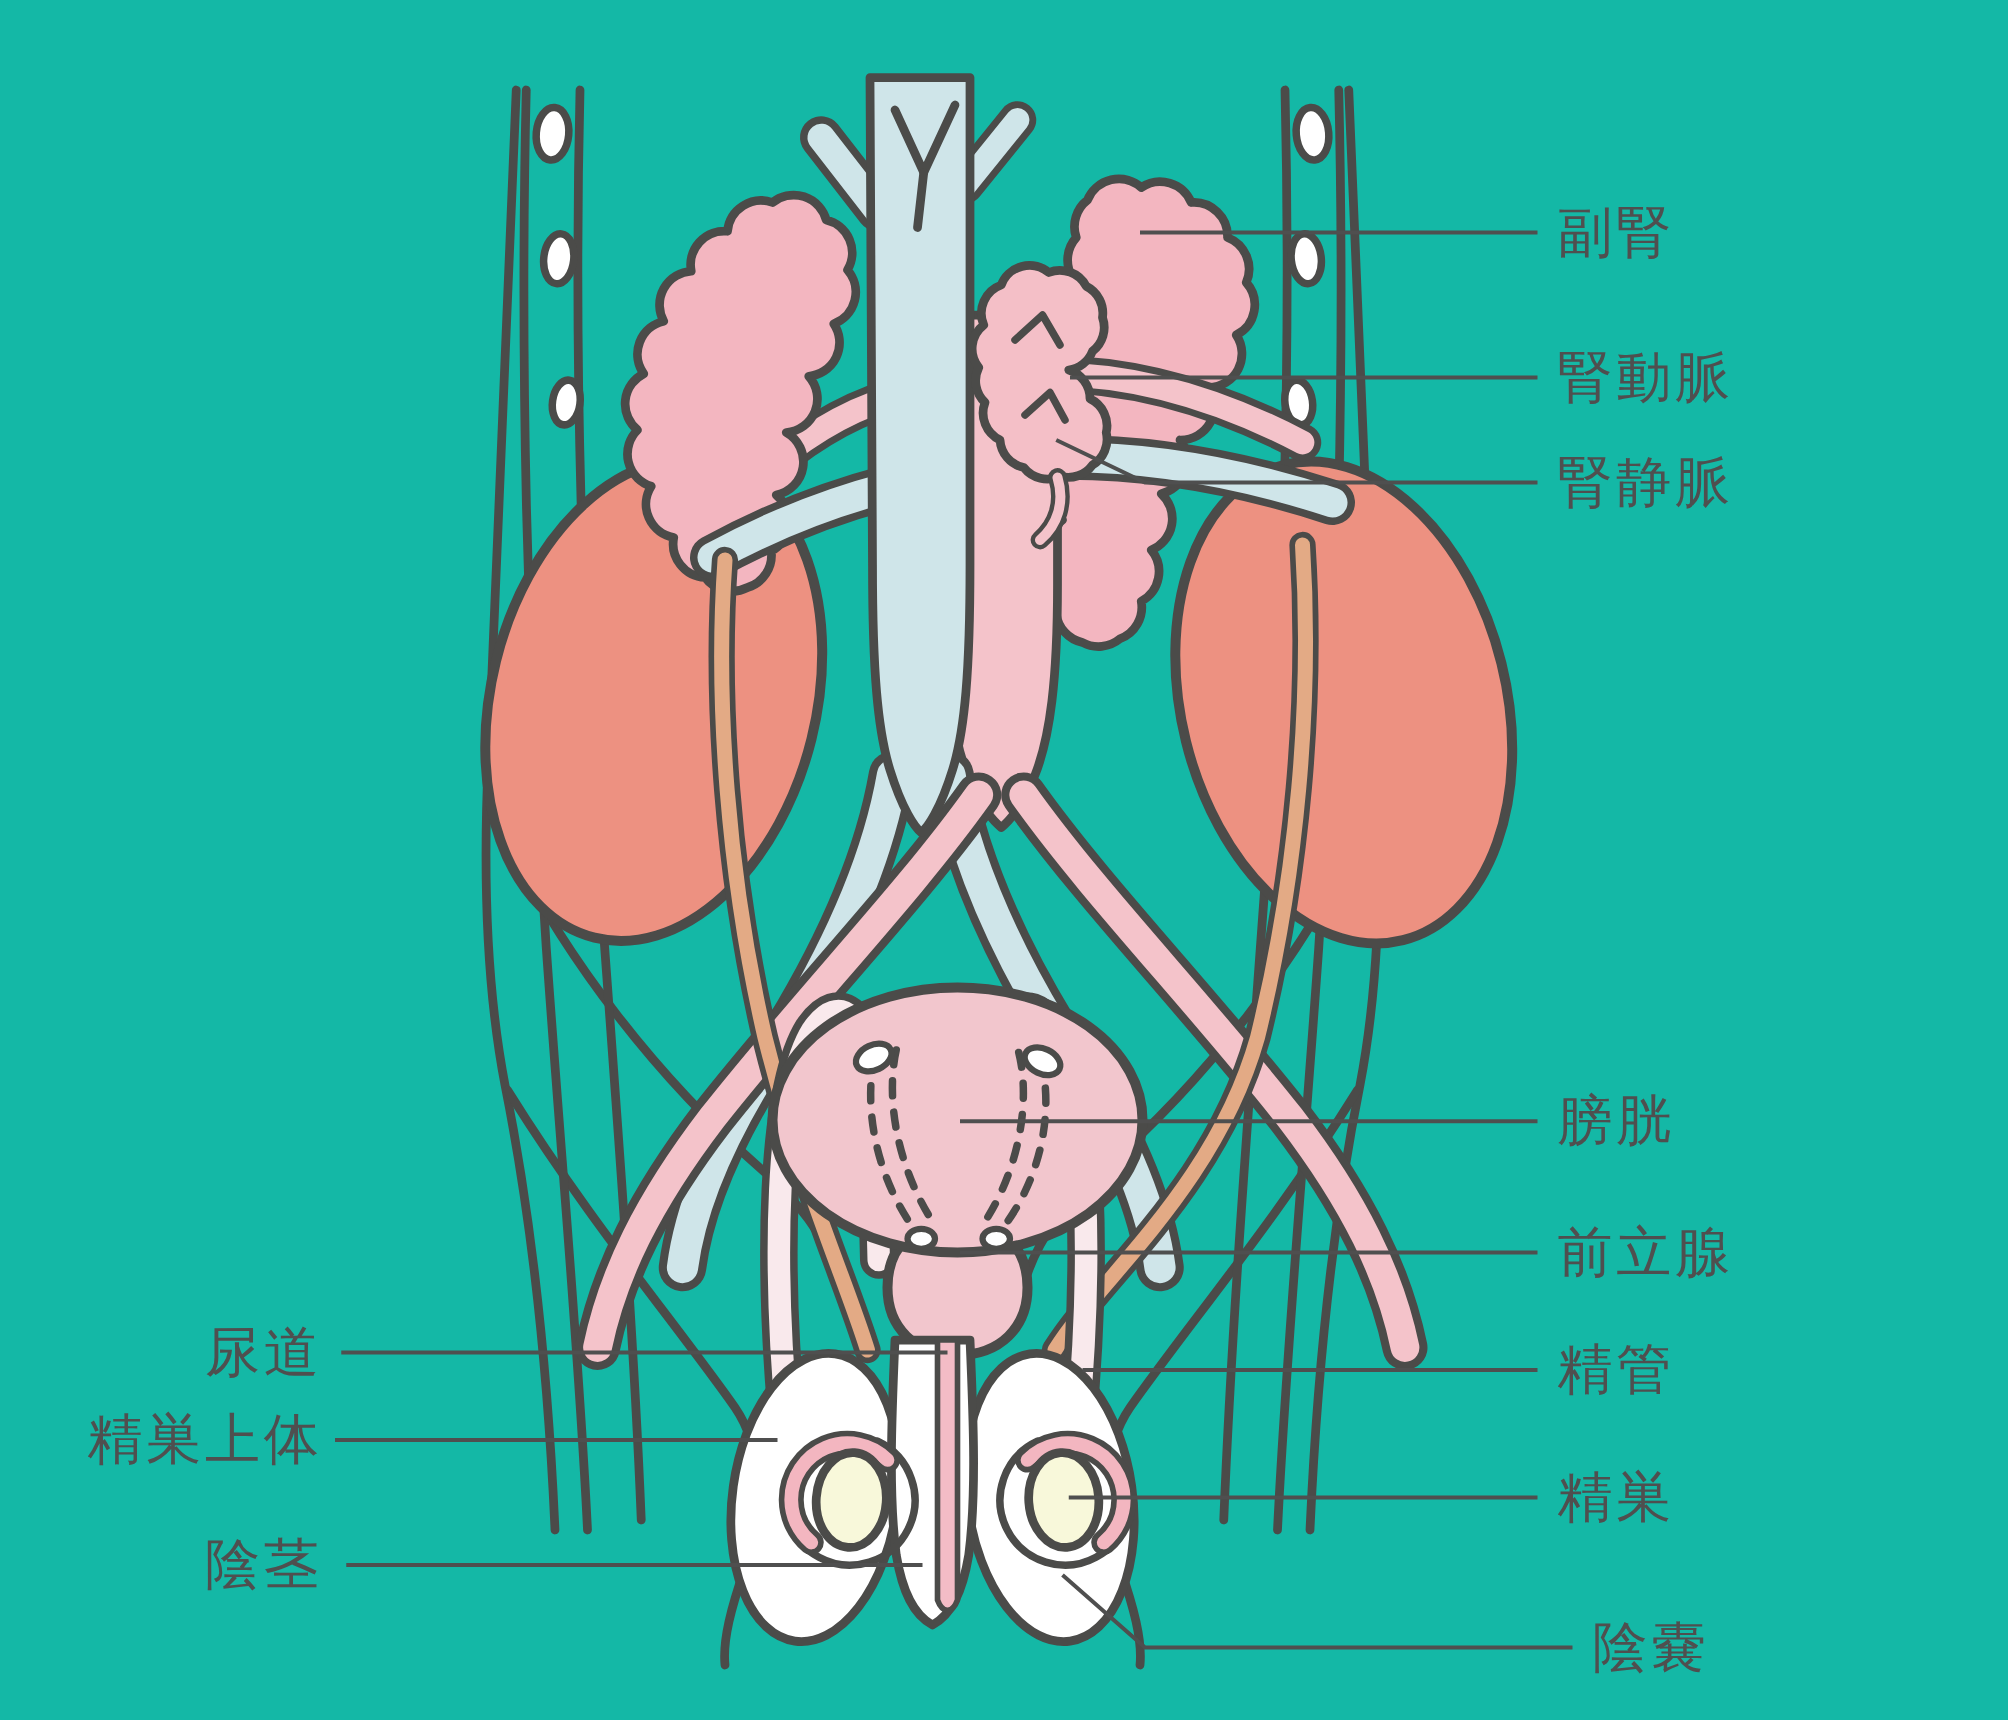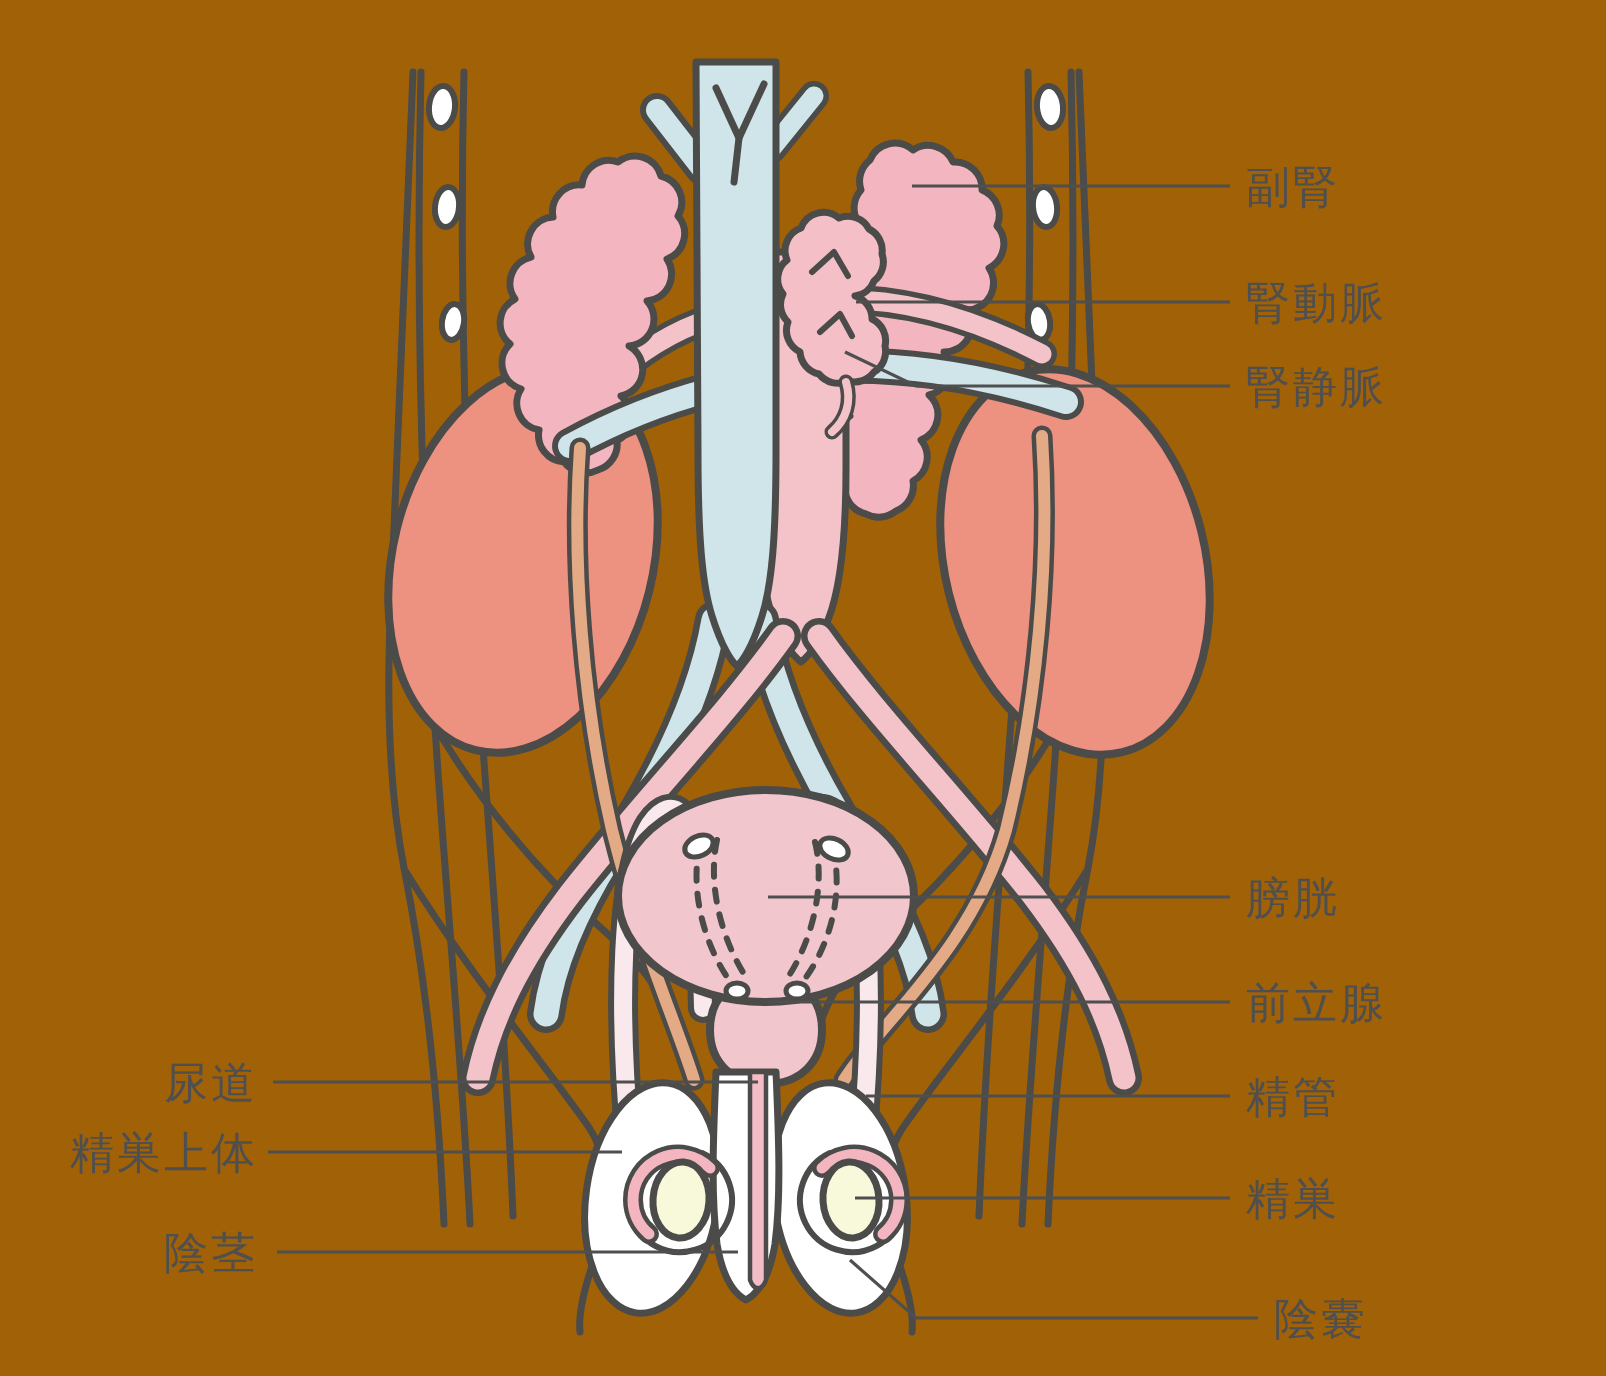--- a/index.html
+++ b/index.html
@@ -1,16 +1,16 @@
 <!DOCTYPE html>
 <html><head>
 <meta charset="utf-8">
 <style>
   html,body{margin:0;padding:0;background:#ffffff;}
-  .page{position:relative;width:1606px;height:1376px;background:#a16207;overflow:hidden;
+  .page{position:relative;width:1606px;height:1376px;background:#14b8a6;overflow:hidden;
         font-family:"DejaVu Sans","Liberation Sans",sans-serif;}
   svg{position:absolute;left:0;top:0;}
   
   .outline{fill:none;stroke:#4b4b49;stroke-width:7;stroke-linecap:round;stroke-linejoin:round;}
   .outline-thin{fill:none;stroke:#4b4b49;stroke-width:6;stroke-linecap:round;stroke-linejoin:round;}
   .white-shape{fill:#ffffff;stroke:#4b4b49;stroke-width:7;stroke-linejoin:round;}
   
   .kidney{fill:#ed9181;stroke:#4b4b49;stroke-width:8;stroke-linejoin:round;}
   .adrenal{fill:#f3b6c0;stroke:#4b4b49;stroke-width:7;stroke-linejoin:round;}
   .celiac{fill:#f4bfc7;stroke:#4b4b49;stroke-width:7;stroke-linejoin:round;}

